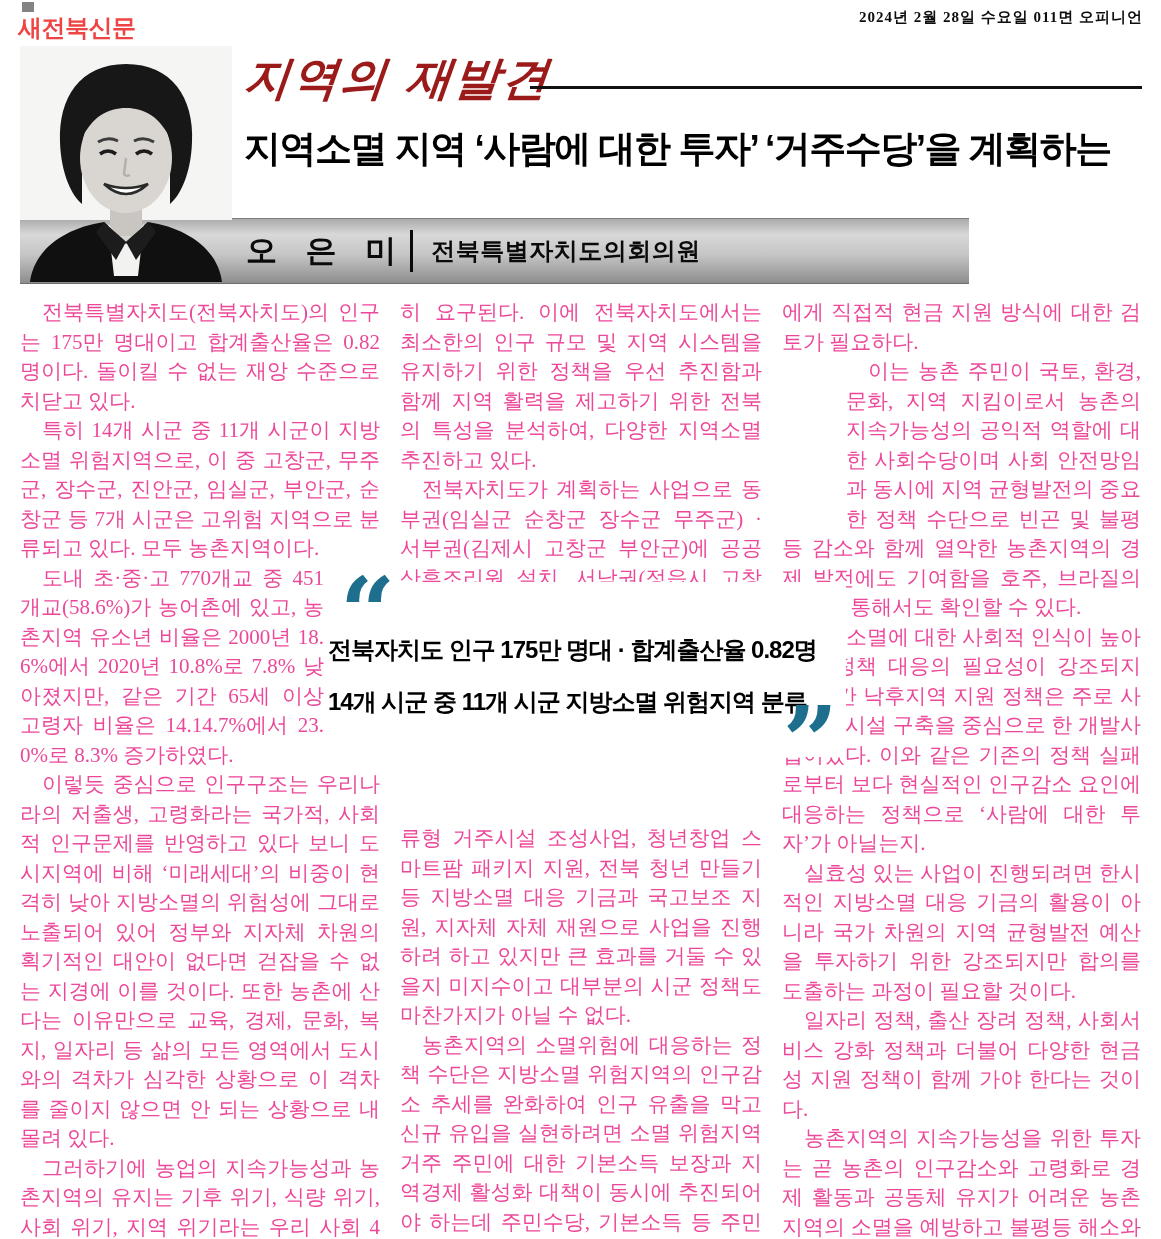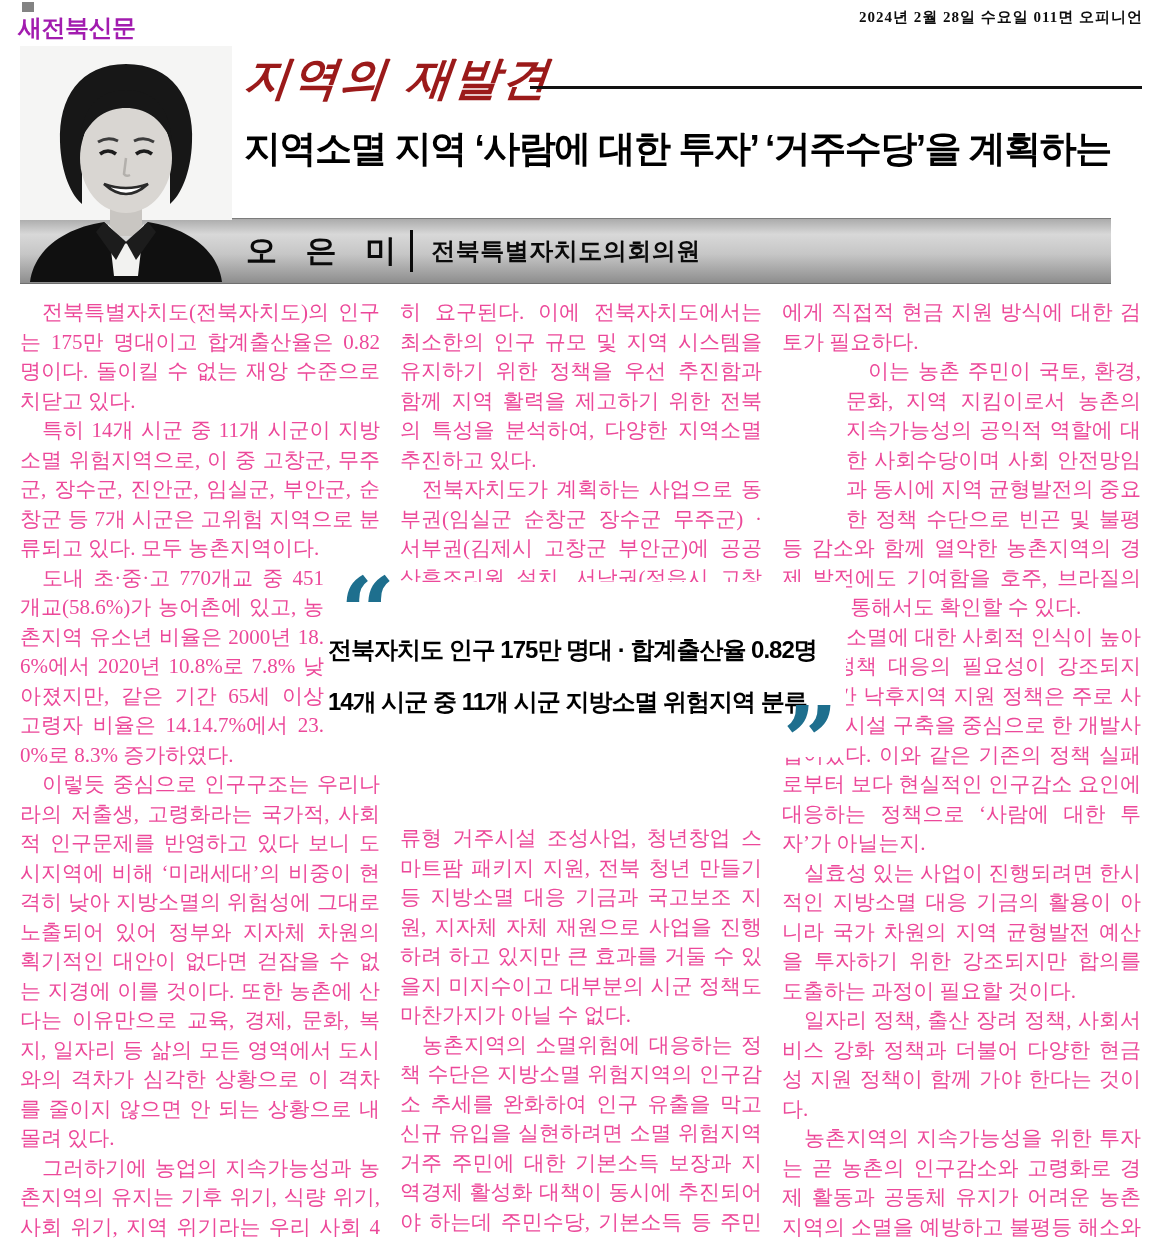--- a/index.html
+++ b/index.html
@@ -8,21 +8,21 @@
     width:1161px;height:1239px;
     overflow:hidden;
     font-family:"Liberation Serif", serif;
     color:#111;
   }
 
   
   .logo{
     position:absolute;left:18px;top:12px;
     font-family:"Liberation Sans", sans-serif;
-    font-weight:bold;font-size:24px;letter-spacing:-0.5px;color:#a21caf;
+    font-weight:bold;font-size:24px;letter-spacing:-0.5px;color:#ef4444;
   }
   .logo-emblem{
     position:absolute;left:22px;top:2px;width:12px;height:10px;
     background:#5a5a5a;opacity:.75;
   }
   .dateline{
     position:absolute;right:18px;top:8px;
     font-family:"Liberation Serif", serif;
     font-weight:bold;font-size:15px;color:#0d0d0d;letter-spacing:1px;
   }
@@ -41,21 +41,21 @@
   }
   .headline{
     position:absolute;left:244px;top:124px;width:910px;
     font-family:"Liberation Sans", sans-serif;
     font-weight:800;font-size:37px;letter-spacing:-1.5px;color:#000;
     white-space:nowrap;
   }
 
   
   .byline-bar{
-    position:absolute;left:20px;top:218px;width:1091px;height:64px;
+    position:absolute;left:20px;top:218px;width:949px;height:64px;
     background:linear-gradient(180deg,#ababab 0%,#d8d8d8 24%,#c6c6c6 55%,#8d8d8d 100%);
     border-top:1px solid #7c7c7c;border-bottom:1px solid #6f6f6f;
     display:flex;align-items:center;
     z-index:1;
   }
   .byline-name{
     margin-left:226px;
     font-family:"Liberation Sans", sans-serif;
     font-weight:bold;font-size:31px;color:#0a0a0a;letter-spacing:10px;
   }

